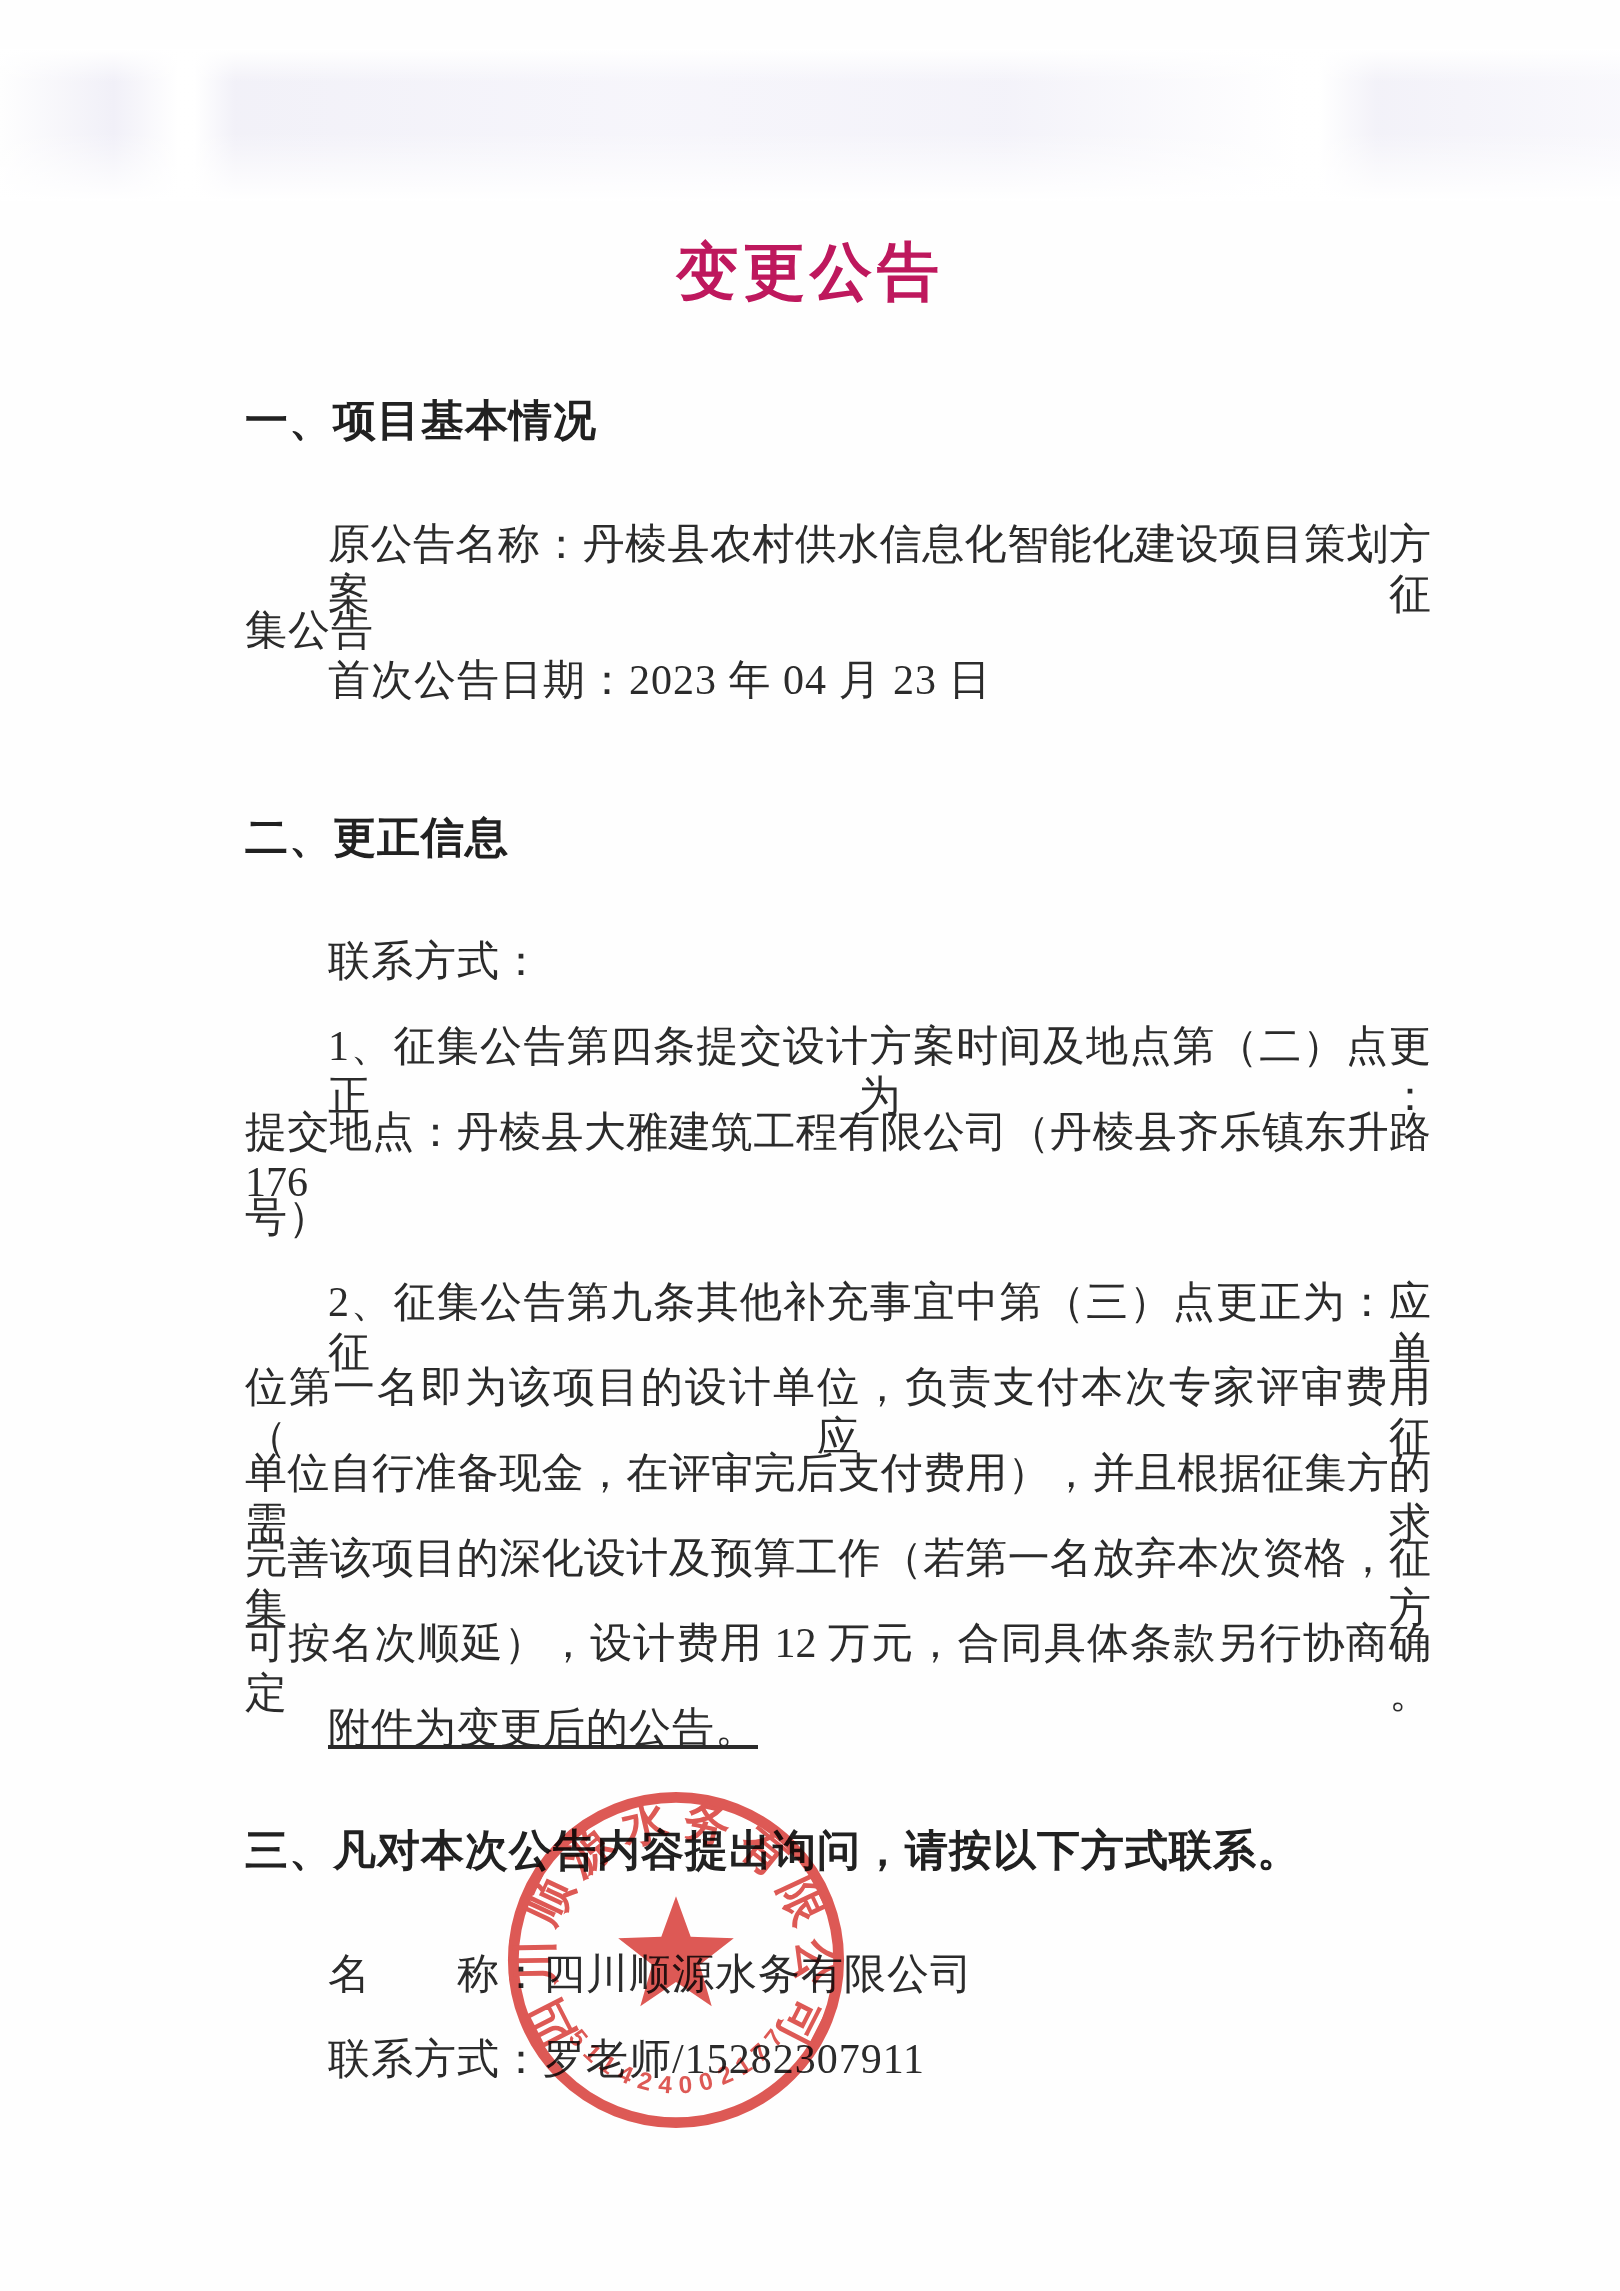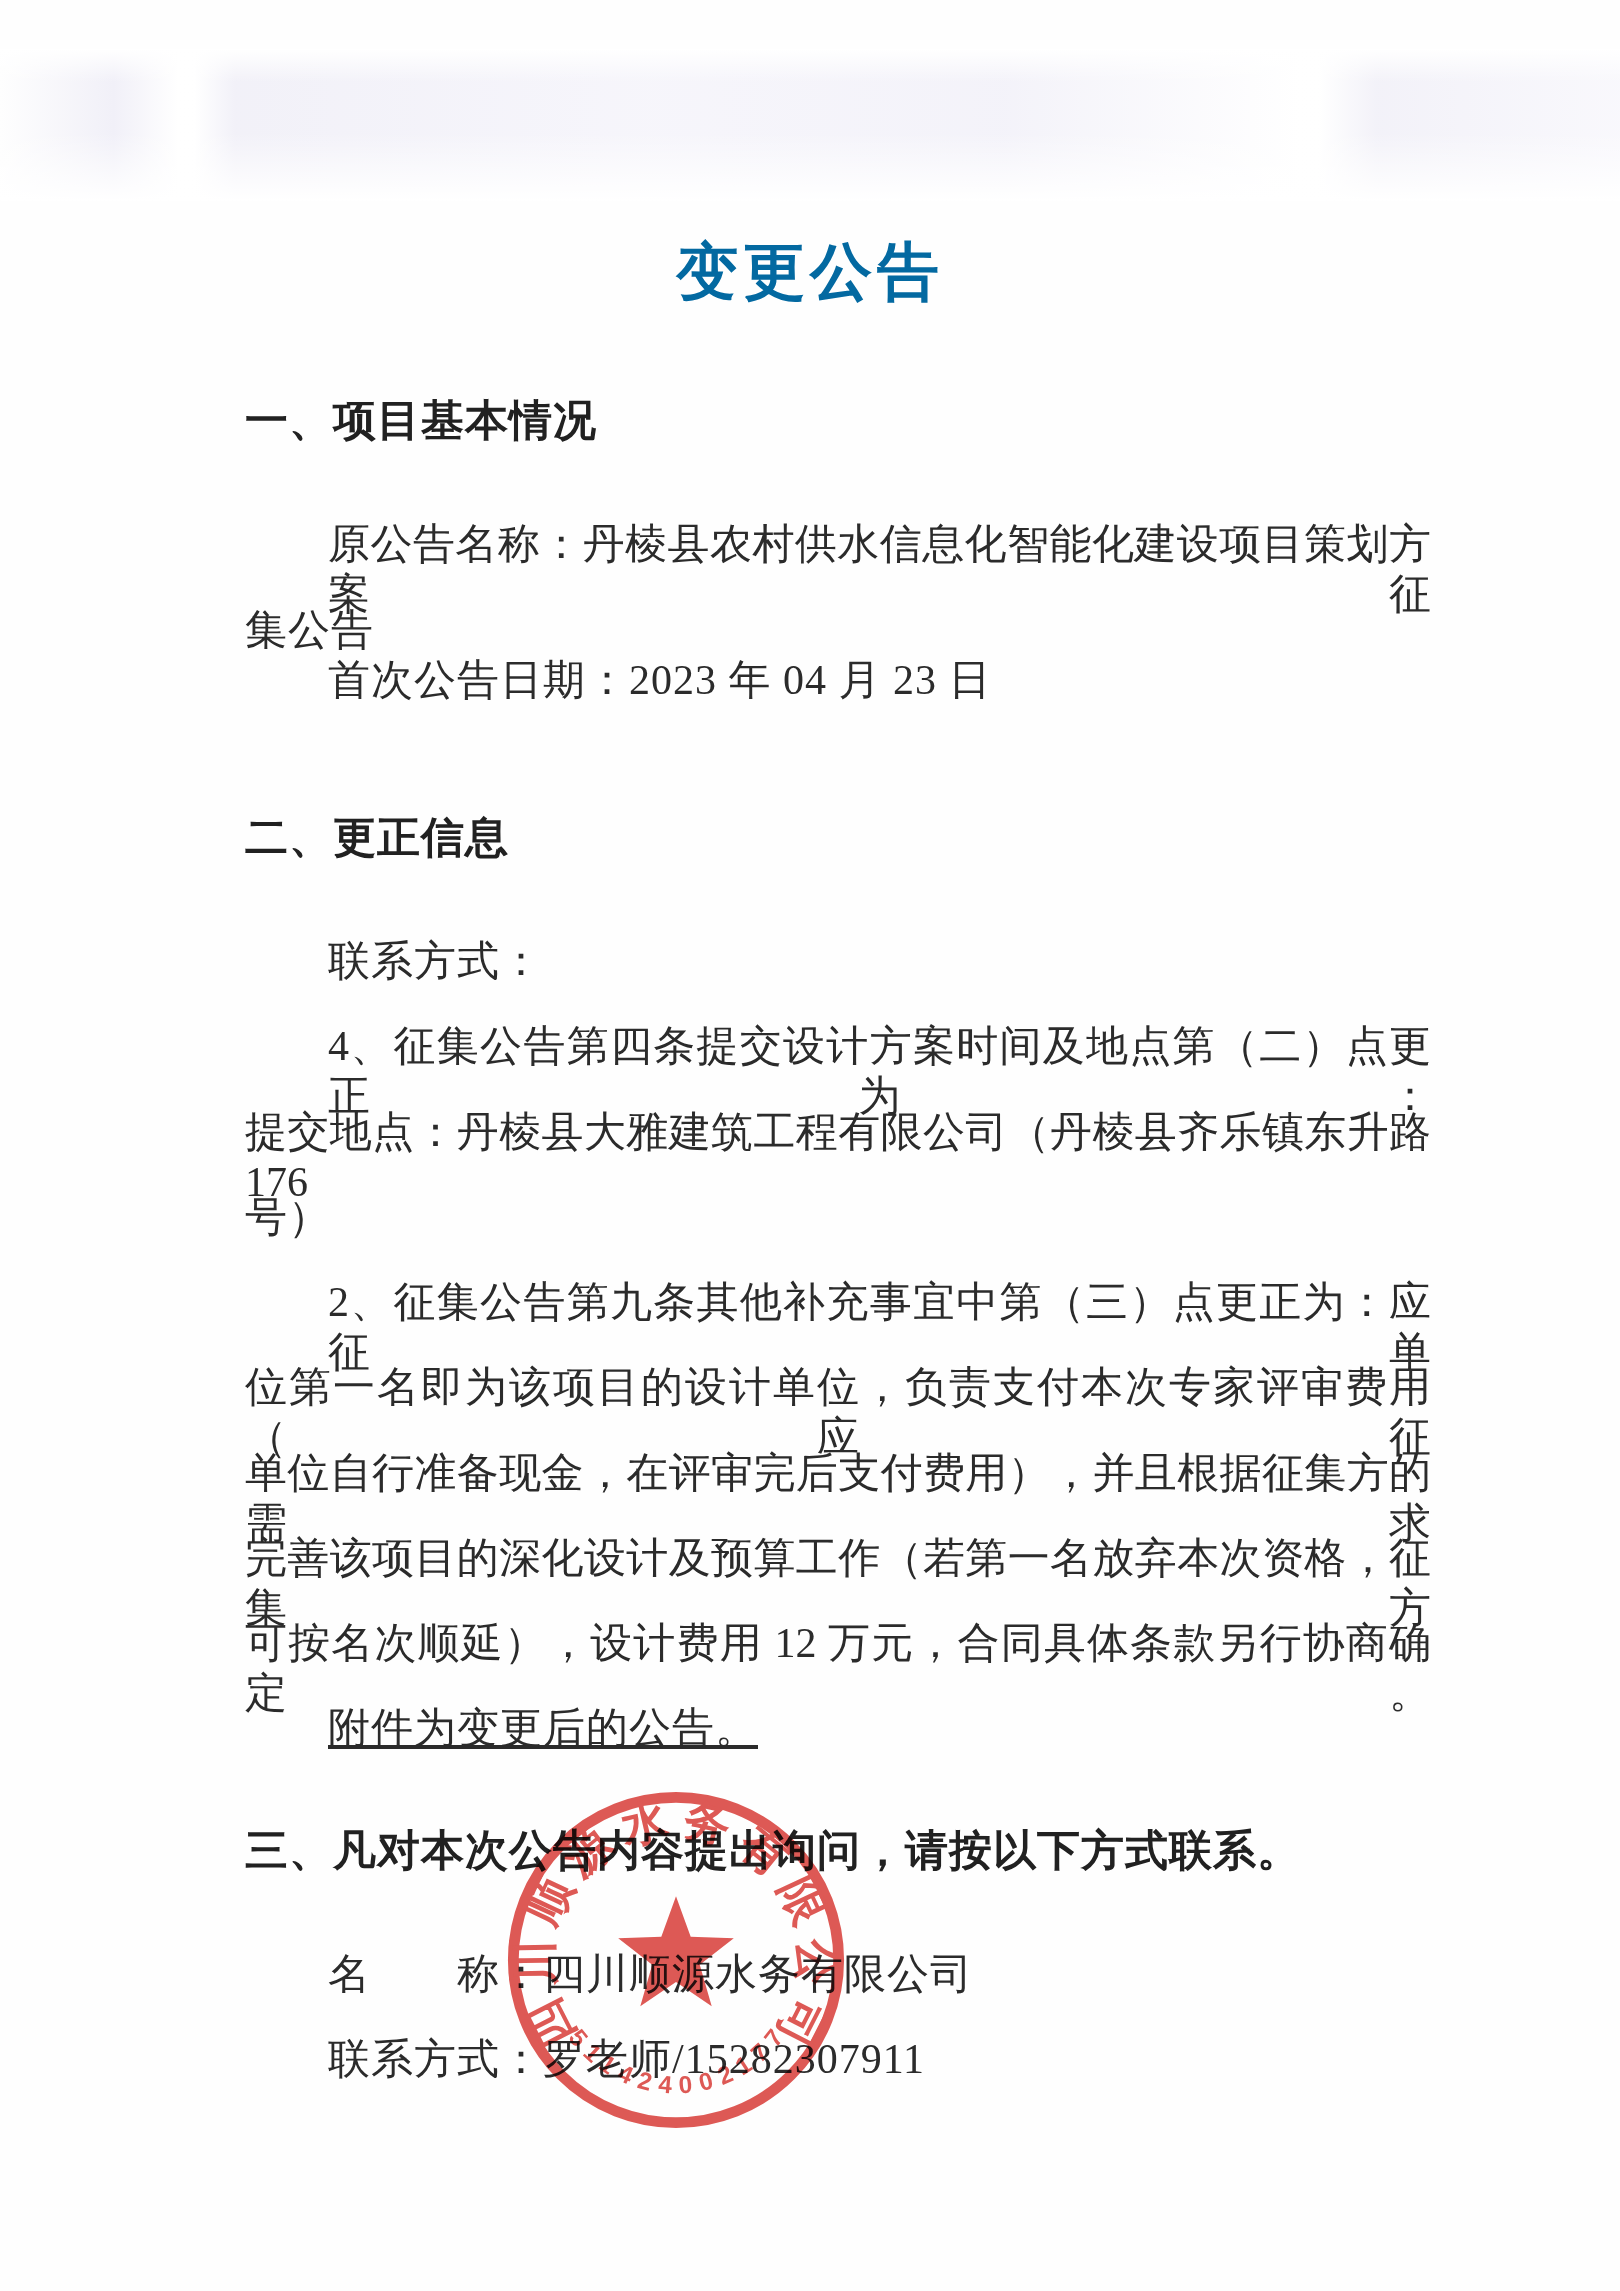--- a/index.html
+++ b/index.html
@@ -40,21 +40,21 @@
     text-align-last:justify;
     letter-spacing:0;
   }
   .title{
     position:absolute;left:0;right:0;top:237px;margin:0;
     text-align:center;
     font-family:"Liberation Serif",serif;
     font-weight:700;
     font-size:62px;line-height:1.15;
     letter-spacing:4.9px;
-    color:#0369a1;
+    color:#be185d;
   }
   .heading{
     font-family:"Liberation Sans",sans-serif;
     font-weight:700;
     font-size:43px;
     letter-spacing:1px;
     color:#212121;
   }
   .stamp{
     position:absolute;left:480px;top:1764px;width:392px;height:392px;
@@ -73,21 +73,21 @@
 
   <h2 class="line heading" style="left:245px;top:395px;">一、项目基本情况</h2>
 
   <p class="line fill" style="left:328px;top:519px;width:1103px;">原公告名称：丹棱县农村供水信息化智能化建设项目策划方案征</p>
   <p class="line" style="left:245px;top:605px;">集公告</p>
   <p class="line" style="left:328px;top:655px;">首次公告日期：2023 年 04 月 23 日</p>
 
   <h2 class="line heading" style="left:245px;top:812px;text-align:center;">二、更正信息</h2>
 
   <p class="line" style="left:328px;top:936px;">联系方式：</p>
-  <p class="line fill" style="left:328px;top:1021px;width:1103px;">4、征集公告第四条提交设计方案时间及地点第（二）点更正为：</p>
+  <p class="line fill" style="left:328px;top:1021px;width:1103px;">1、征集公告第四条提交设计方案时间及地点第（二）点更正为：</p>
   <p class="line fill" style="left:245px;top:1107px;width:1186px;">提交地点：丹棱县大雅建筑工程有限公司（丹棱县齐乐镇东升路 176</p>
   <p class="line" style="left:245px;top:1192px;">号）</p>
   <p class="line fill" style="left:328px;top:1277px;width:1103px;">2、征集公告第九条其他补充事宜中第（三）点更正为：应征单</p>
   <p class="line fill" style="left:245px;top:1448px;width:1186px;">单位自行准备现金，在评审完后支付费用），并且根据征集方的需求</p>
   <p class="line fill" style="left:245px;top:1362px;width:1186px;">位第一名即为该项目的设计单位，负责支付本次专家评审费用（应征</p>
   <p class="line fill" style="left:245px;top:1533px;width:1186px;">完善该项目的深化设计及预算工作（若第一名放弃本次资格，征集方</p>
   <p class="line fill" style="left:245px;top:1618px;width:1186px;">可按名次顺延），设计费用 12 万元，合同具体条款另行协商确定。</p>
   <p class="line" style="left:328px;top:1703px;text-decoration:underline;">附件为变更后的公告。</p>
 
   <h2 class="line heading" style="left:245px;top:1825px;">三、凡对本次公告内容提出询问，请按以下方式联系。</h2>

